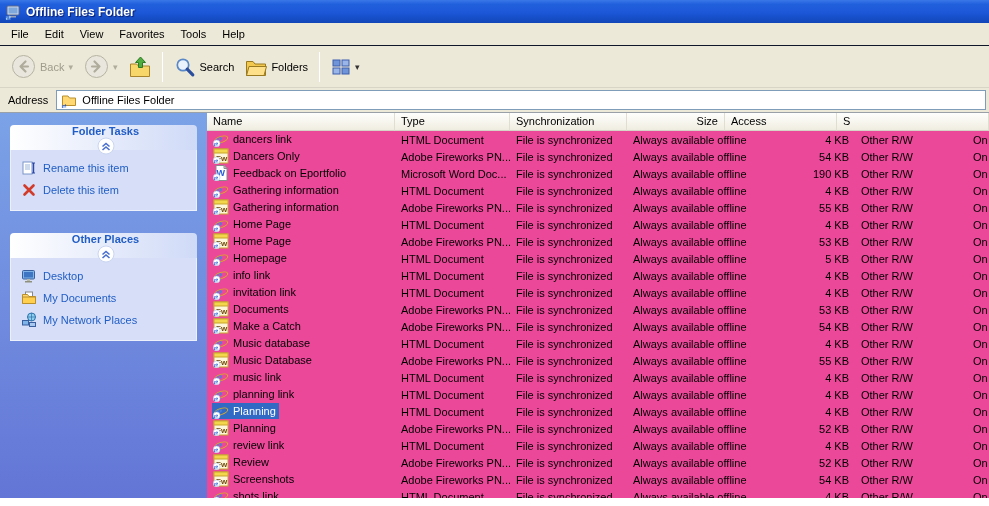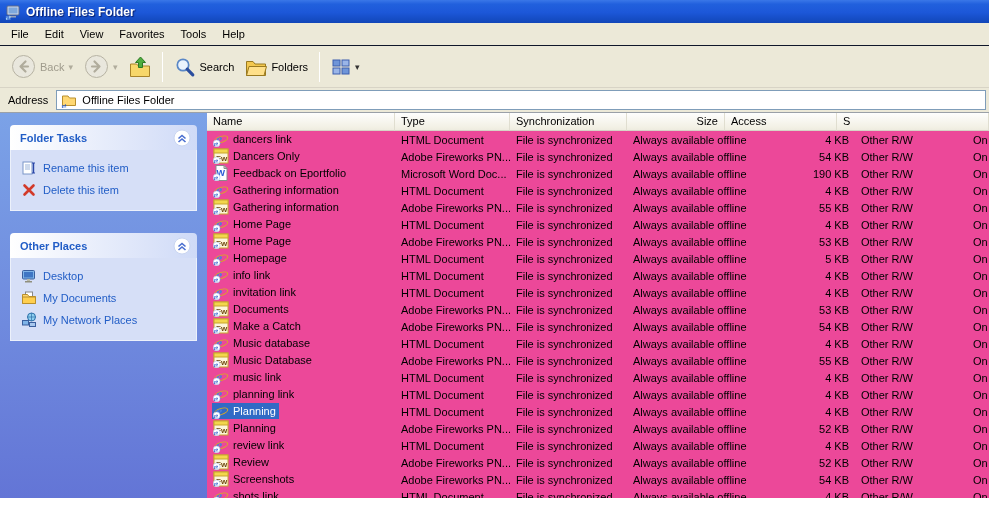--- a/index.html
+++ b/index.html
@@ -59,21 +59,21 @@
   
   .sidebar {
     width: 207px; flex: 0 0 207px;
     background: linear-gradient(180deg, var(--sidebar-top, #7ba2e7) 0%, #6f8ade 55%, var(--sidebar-bottom, #6375d6) 100%);
     padding: 12px 10px; overflow: hidden;
   }
   .panel { margin-bottom: 22px; }
   .panel-header {
     height: 25px; border-radius: 4px 4px 0 0;
     background: linear-gradient(90deg, #ffffff 0%, #cfdaf7 100%);
-    display: flex; align-items: center; justify-content: space-between; padding: 0 6px 0 10px;
+    display: flex; align-items: center; justify-content: space-between; padding: 0 6px 0 10px; flex-direction: column;
   }
   .panel-title { color: var(--link-blue, #215dc6); font-weight: bold; font-size: 11px; }
   .chevron { cursor: pointer; }
   .panel-body {
     background: var(--panel-body, #d6dff7);
     border: 1px solid rgba(255,255,255,.55); border-top: none;
     padding: 7px 6px 9px 10px;
   }
   .task-item { display: flex; align-items: center; gap: 6px; padding: 3px 0; color: var(--link-blue, #215dc6); cursor: pointer; }
   .task-label { font-size: 11px; }

